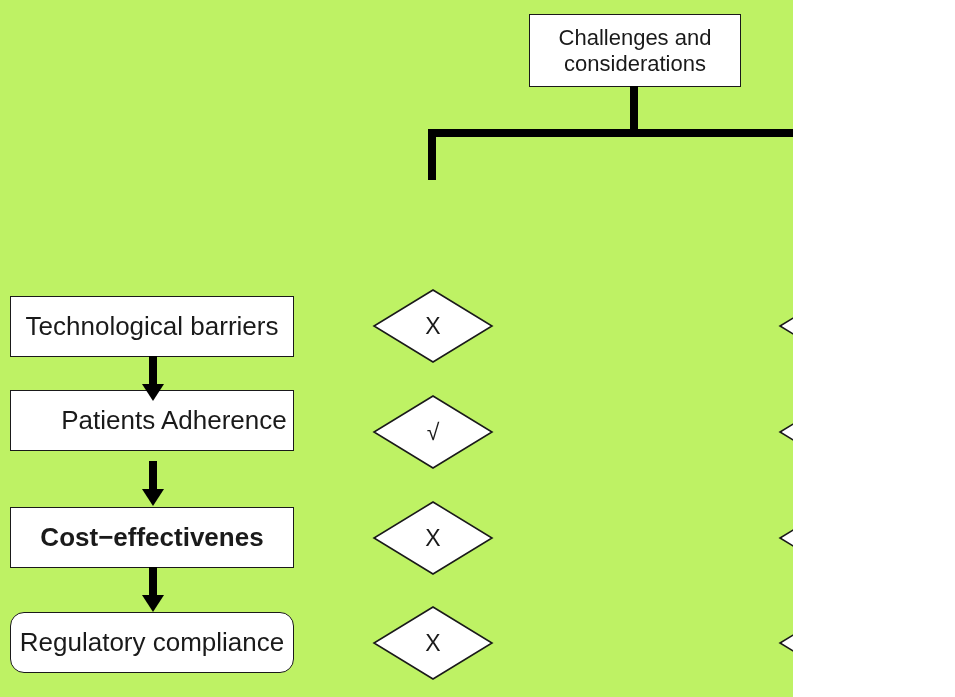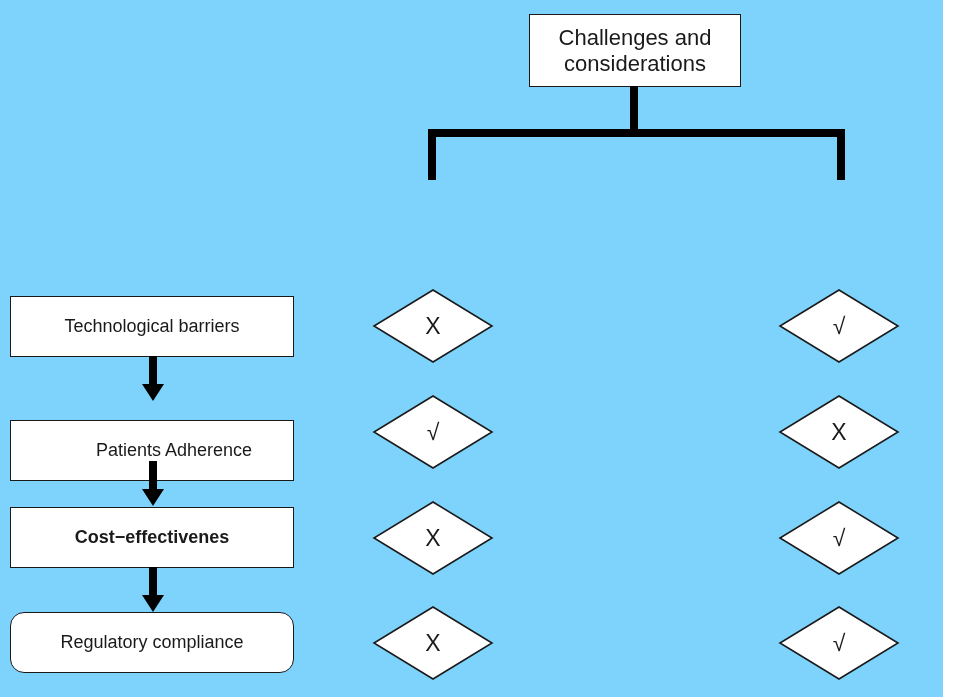--- a/index.html
+++ b/index.html
@@ -8,23 +8,23 @@
     padding: 0;
     background: #ffffff;
   }
   body {
     font-family: "Liberation Sans", sans-serif;
     color: #000000;
     -webkit-font-smoothing: antialiased;
   }
   #canvas {
     position: relative;
-    width: 943px;
+    width: 793px;
     height: 697px;
-    background: #7dd3fc;
+    background: #bef264;
     overflow: hidden;
   }
 
   
   .box {
     position: absolute;
     box-sizing: border-box;
     border: 1.5px solid #1a1a1a;
     background: #ffffff;
     display: flex;
@@ -56,24 +56,24 @@
     font-size: 22px;
   }
   #branch-box-0 { left: 323px; width: 218px; }
   #branch-box-1 { left: 733px; width: 213px; }
 
   
   .criteria-box {
     left: 10px;
     width: 284px;
     height: 61px;
-    font-size: 18px;
+    font-size: 26px;
   }
   #criteria-box-0 { top: 296px; }
-  #criteria-box-1 { top: 420px; padding-left: 44px; }
+  #criteria-box-1 { top: 390px; padding-left: 44px; }
   #criteria-box-2 { top: 507px; font-weight: bold; }
   #criteria-box-3 { top: 612px; border-radius: 14px; }
 
   
   .conn {
     position: absolute;
     background: #000000;
   }
   #conn-stem {
     left: 630px;

